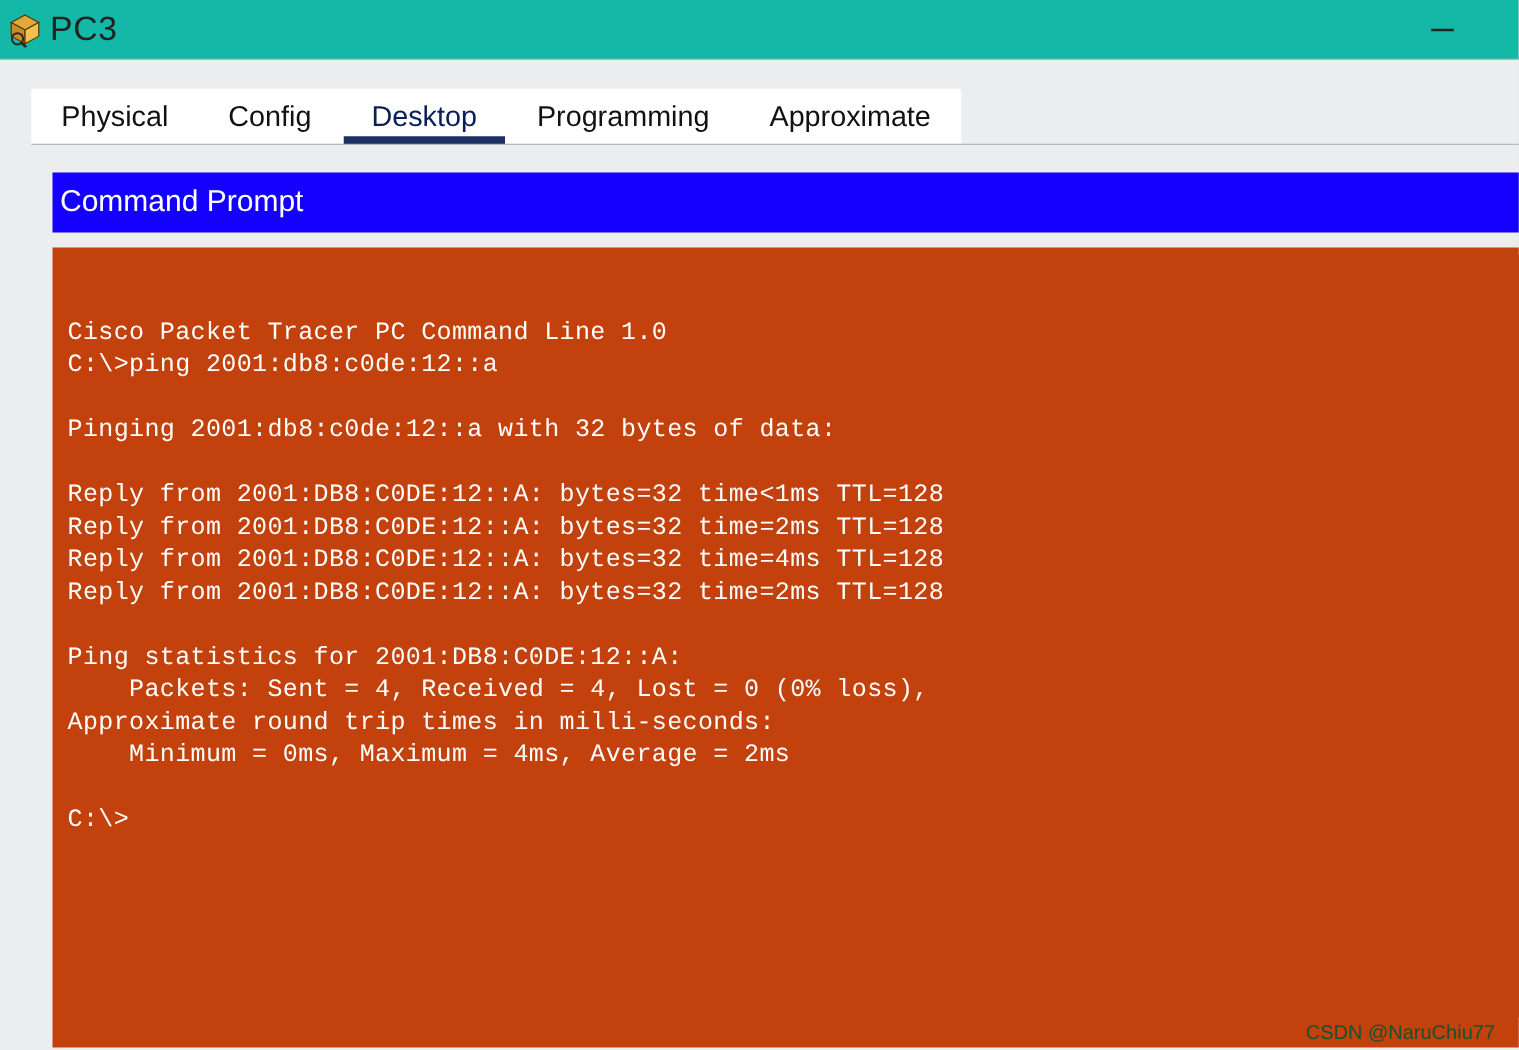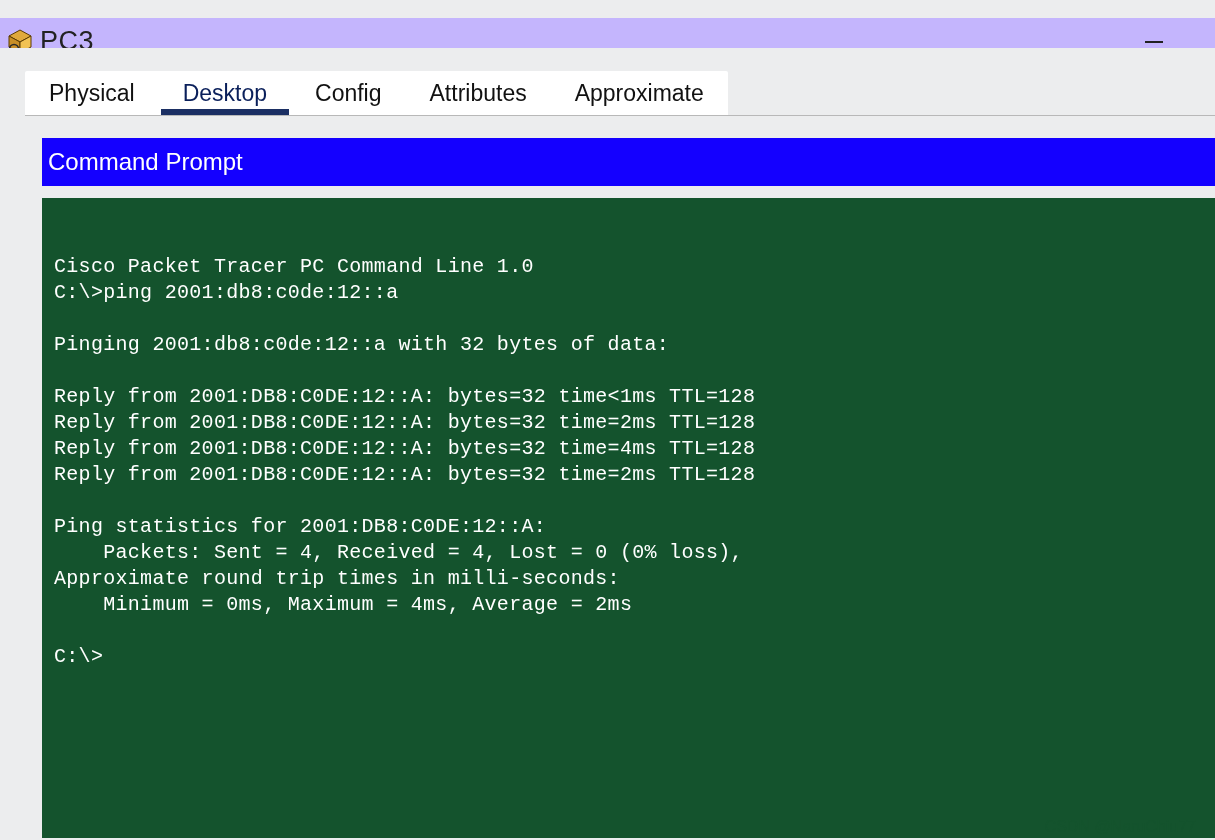--- a/index.html
+++ b/index.html
@@ -7,27 +7,26 @@
     margin: 0; padding: 0;
     width: 1215px; height: 840px;
     background: #ecedee;
     font-family: Arial, Helvetica, sans-serif;
     overflow: hidden;
   }
   
   .titlebar {
     width: 100%;
     height: 48px;
-    background: #c4b5fd;
+    background: #14b8a6;
     border-bottom: 1px solid #b8b8b8;
     display: flex;
     align-items: center;
     padding: 0 0 0 6px;
     position: relative;
-    margin-top: 18px;
   }
   .titlebar .icon-wrap {
     width: 28px; height: 28px;
     margin-right: 6px;
     display: flex; align-items: center; justify-content: center;
   }
   .titlebar .title {
     font-size: 27px;
     color: #222;
     font-weight: 400;
@@ -103,21 +102,21 @@
     background: #1400ff;
     color: #ffffff;
     font-size: 24px;
     font-weight: 400;
     display: flex;
     align-items: center;
     padding-left: 6px;
   }
   .terminal {
     margin-top: 12px;
-    background: #14532d;
+    background: #c2410c;
     color: #ffffff;
     font-family: "Courier New", Courier, monospace;
     font-size: 20px;
     line-height: 26px;
     padding: 30px 10px 10px 12px;
     white-space: pre;
     min-height: 640px;
     letter-spacing: 0.3px;
   }
   .watermark {
@@ -149,23 +148,23 @@
   <span class="title">PC3</span>
   <div class="minbtn">
     <div class="dash"></div>
   </div>
 </div>
 
 <div class="client">
 
   <div class="tabs">
     <div class="tab">Physical</div>
+    <div class="tab">Config</div>
     <div class="tab active">Desktop</div>
-    <div class="tab">Config</div>
-    <div class="tab">Attributes</div>
+    <div class="tab">Programming</div>
     <div class="tab">Approximate</div>
   </div>
   <div class="tabsep"></div>
 
   <div class="panel-area">
     <div class="panel-header">Command Prompt</div>
     <div class="terminal" id="terminal">
 Cisco Packet Tracer PC Command Line 1.0
 C:\&gt;ping 2001:db8:c0de:12::a
 

